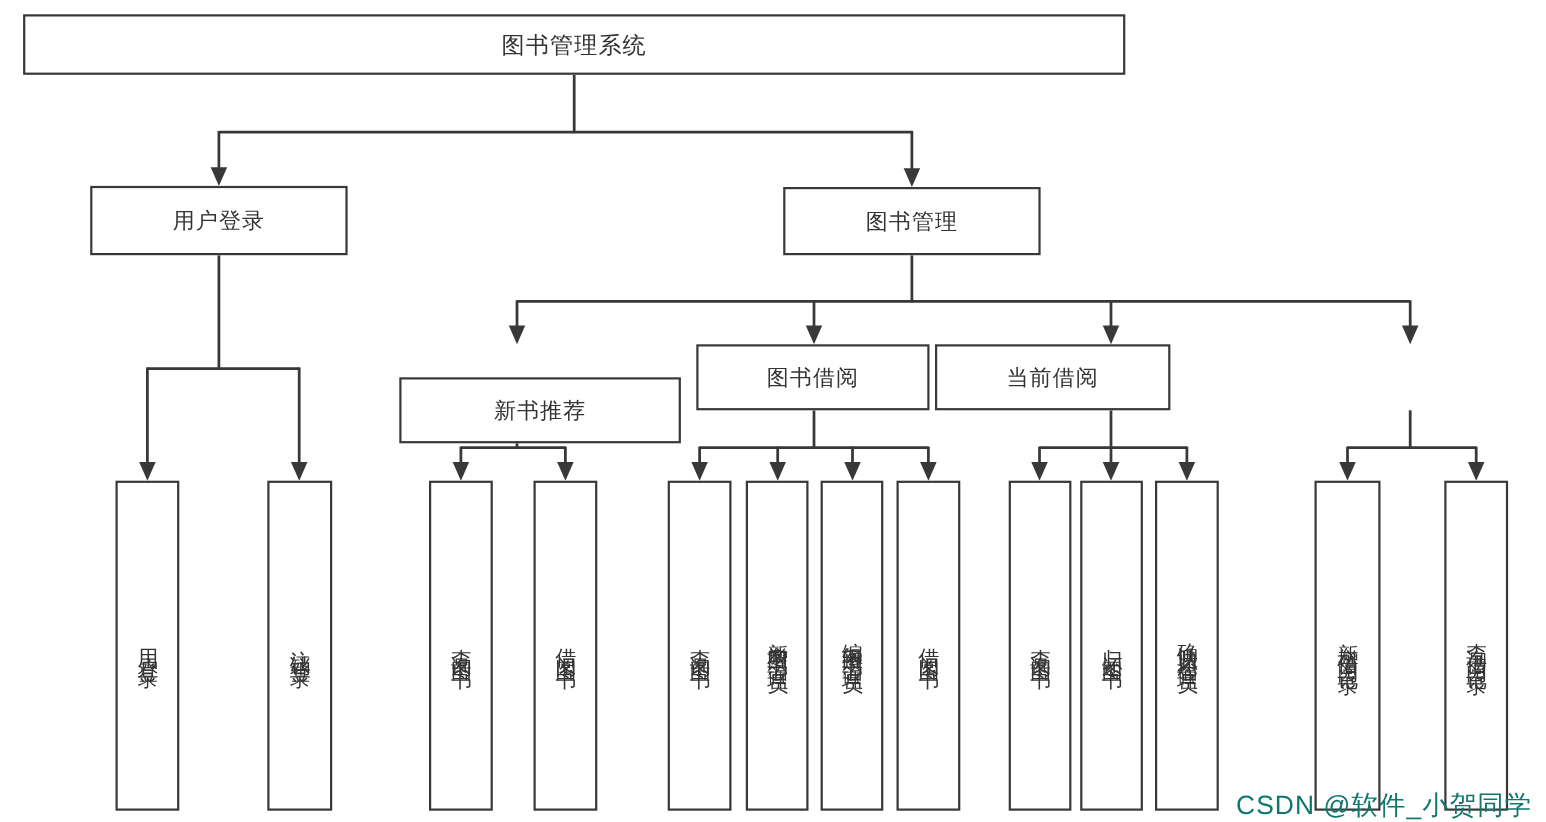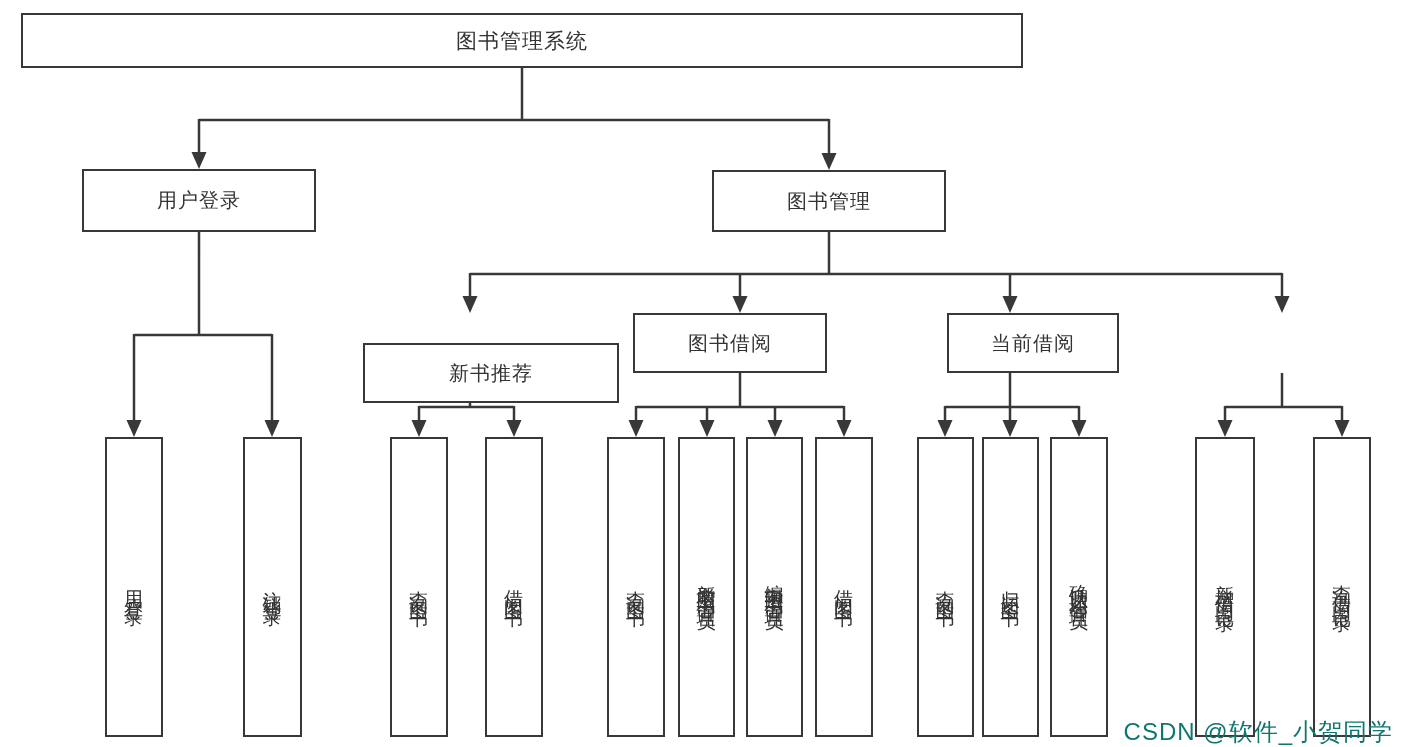--- a/index.html
+++ b/index.html
@@ -123,24 +123,24 @@
   <div class="box hbox" style="left:82px;top:169px;width:234px;height:63px;">
     <span>用户登录</span>
   </div>
   <div class="box hbox" style="left:712px;top:170px;width:234px;height:62px;">
     <span>图书管理</span>
   </div>
 
   <div class="box hbox" style="left:363px;top:313px;width:256px;height:60px;margin-top:30px;">
     <span>新书推荐</span>
   </div>
-  <div class="box hbox" style="left:633px;top:313px;width:194px;height:60px;">
+  <div class="box hbox" style="left:633px;top:313px;width:212px;height:60px;">
     <span>图书借阅</span>
   </div>
-  <div class="box hbox" style="left:947px;top:313px;width:172px;height:60px;">
+  <div class="box hbox" style="left:850px;top:313px;width:214px;height:60px;">
     <span>当前借阅</span>
   </div>
 
   <div class="box vbox" style="left:105px;top:437px;width:58px;height:300px;">
     <span class="vtext">用户登录</span>
   </div>
   <div class="box vbox" style="left:243px;top:437px;width:59px;height:300px;">
     <span class="vtext">注销登录</span>
   </div>
 

